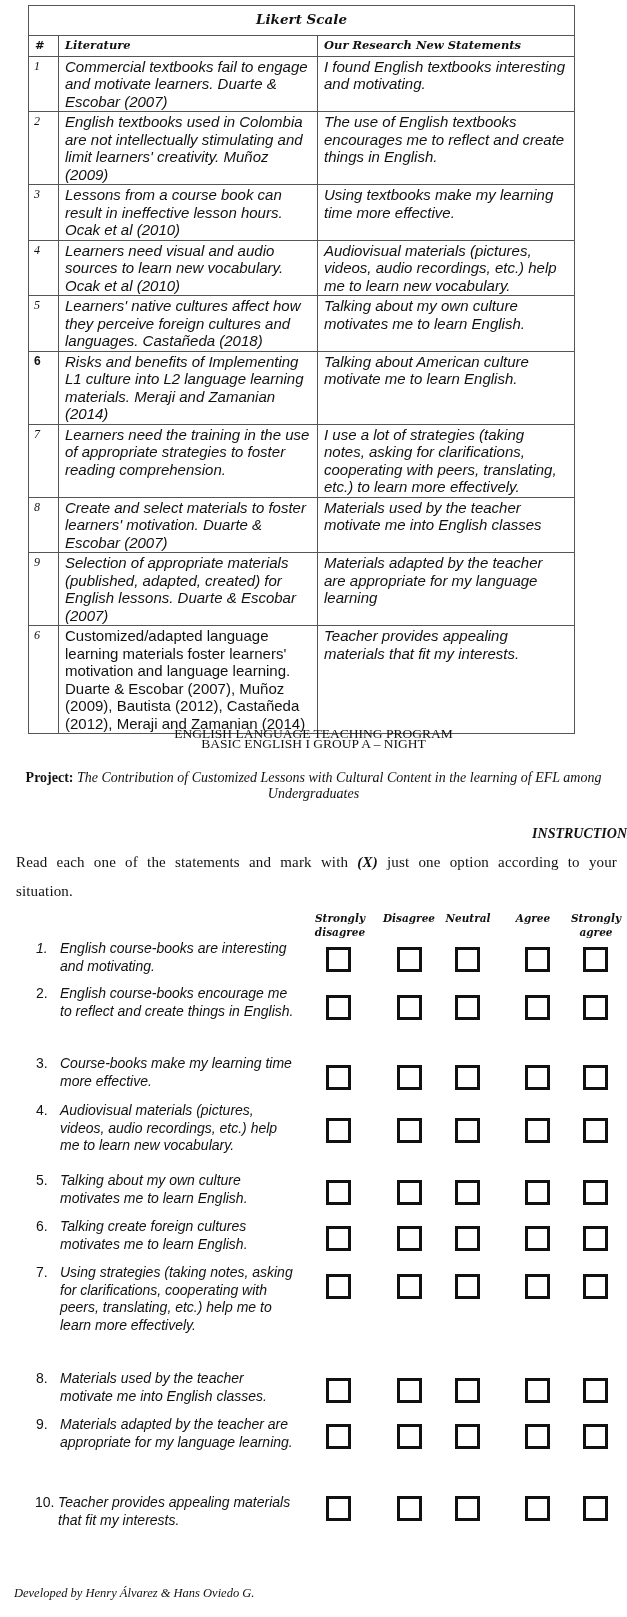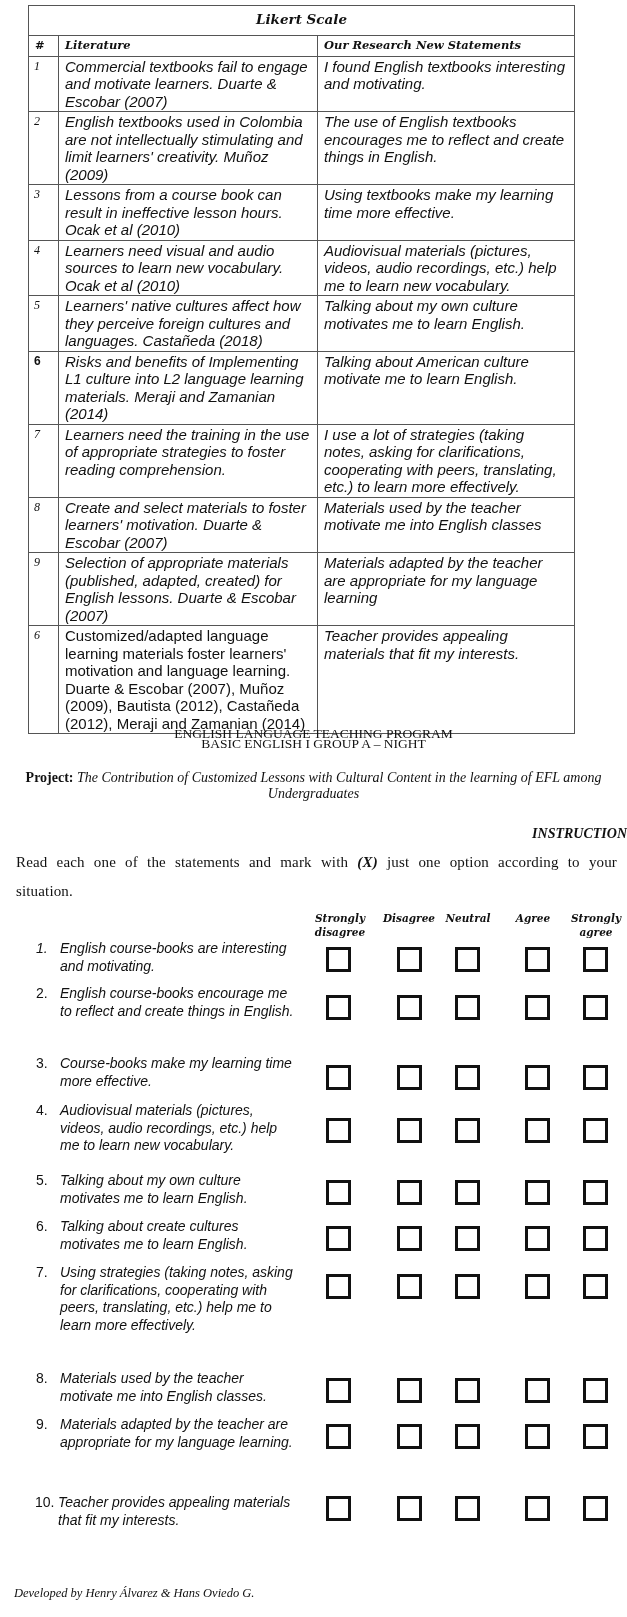--- a/index.html
+++ b/index.html
@@ -198,21 +198,21 @@
 <div class="q-item" style="top:1102px;">
   <span class="q-num">4.</span>
   <span class="q-text">Audiovisual materials (pictures, videos, audio recordings, etc.) help me to learn new vocabulary.</span>
 </div>
 <div class="q-item" style="top:1172px;">
   <span class="q-num">5.</span>
   <span class="q-text">Talking about my own culture motivates me to learn English.</span>
 </div>
 <div class="q-item" style="top:1218px;">
   <span class="q-num">6.</span>
-  <span class="q-text">Talking about create cultures motivates me to learn English.</span>
+  <span class="q-text">Talking create foreign cultures motivates me to learn English.</span>
 </div>
 <div class="q-item" style="top:1264px;">
   <span class="q-num">7.</span>
   <span class="q-text">Using strategies (taking notes, asking for clarifications, cooperating with peers, translating, etc.) help me to learn more effectively.</span>
 </div>
 <div class="q-item" style="top:1370px;">
   <span class="q-num">8.</span>
   <span class="q-text">Materials used by the teacher motivate me into English classes.</span>
 </div>
 <div class="q-item" style="top:1416px;">

